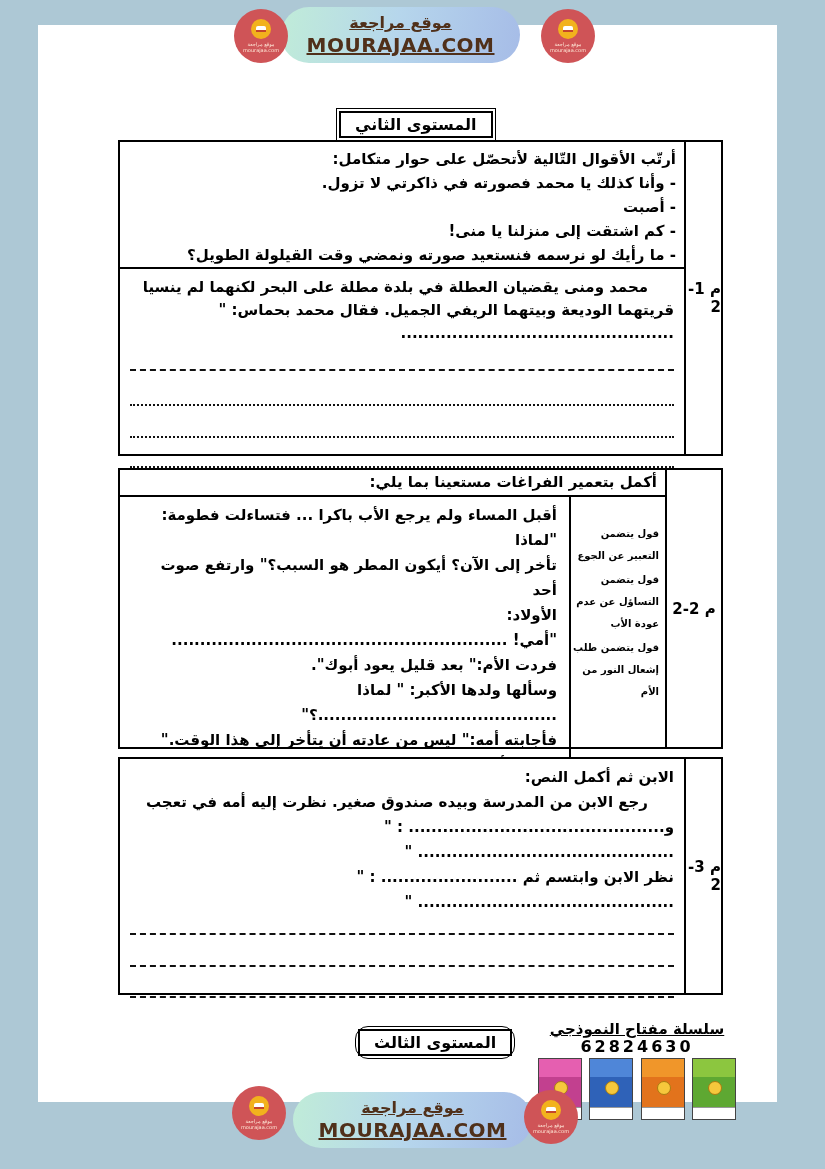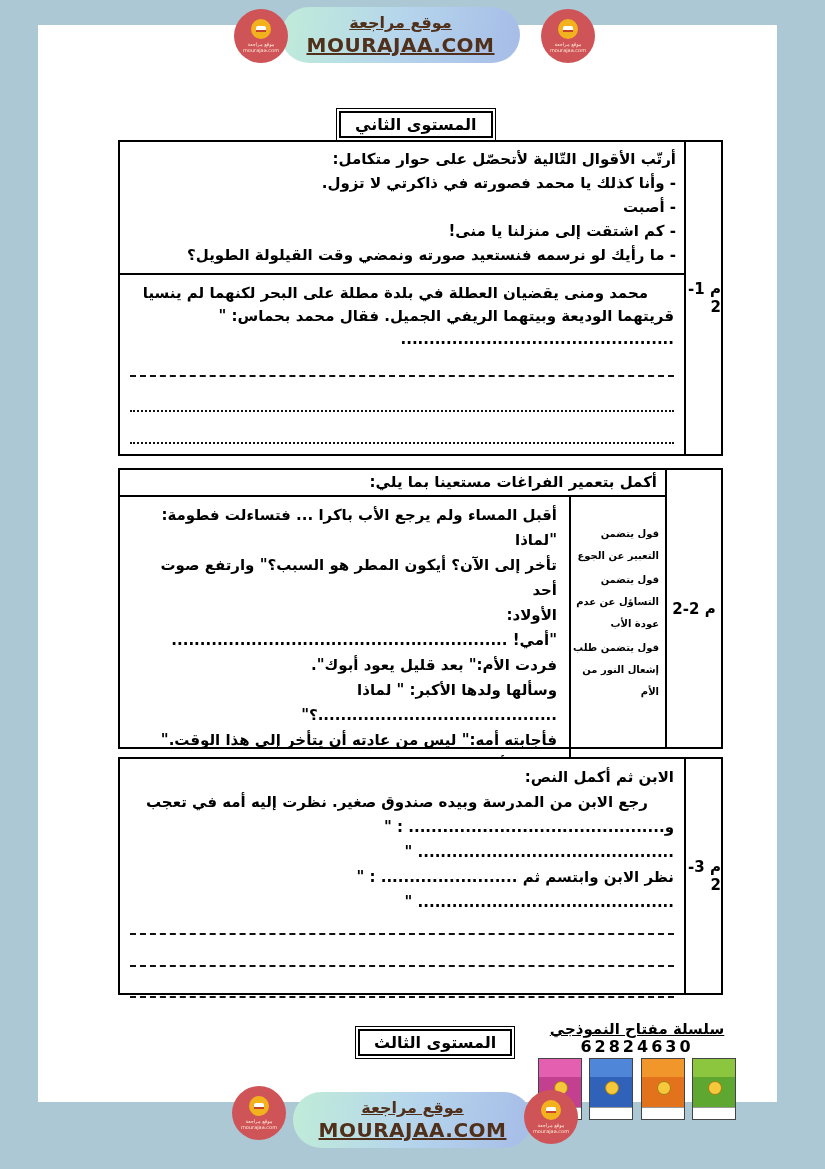--- a/index.html
+++ b/index.html
@@ -57,21 +57,21 @@
     border:2px solid #000; display:flex; z-index:2;
     font-size:15px; font-weight:bold;
   }
   .label-col {
     border-left:2px solid #000; display:flex; align-items:center; justify-content:center;
     font-size:15px; font-weight:bold; flex:0 0 auto;
   }
   .lc-narrow { width:37px; }
   .lc-wide   { width:56px; }
   .q-content { flex:1 1 auto; min-width:0; }
-  .sec-dialogue { border-bottom:2px solid #000; padding:5px 8px 6px; line-height:24px; }
+  .sec-dialogue { border-bottom:2px solid #000; padding:5px 8px 0; line-height:24px; }
   .sec-story { padding:7px 10px 0; line-height:23px; }
   .story-par { text-indent:26px; text-align:right; }
   .ans { border-bottom:2px dotted #111; }
   .ans-dash { border-bottom:2px dashed #111; }
   .h26{height:26px;} .h35{height:35px;} .h32{height:32px;} .h30{height:30px;}
   .h20{height:20px;} .h31{height:31px;}
   
   .q2-head { border-bottom:2px solid #000; padding:2px 8px 3px; line-height:20px; }
   .q2-body { display:flex; }
   .q2-hints {
@@ -190,21 +190,21 @@
       <div class="story-par">رجع الابن من المدرسة وبيده صندوق صغير. نظرت إليه أمه في تعجب</div>
       <div>و............................................. : " ............................................. "</div>
       <div>نظر الابن وابتسم ثم ........................ : " ............................................. "</div>
       <div class="ans-dash h20"></div>
       <div class="ans-dash h32"></div>
       <div class="ans-dash h31"></div>
     </div>
   </div>
 </div>
 
-<div class="level-box" style="left:355px; top:1026px;">
+<div class="level-box" style="left:355px; top:1026px;border-radius:13px;">
   <div class="level-box-inner">المستوى الثالث</div>
 </div>
 
 <div class="series">
   <div class="series-title">سلسلة مفتاح النموذجي</div>
   <div class="series-phone">62824630</div>
   <div class="books-row">
     <div class="book" style="background:#c2408f;">
       <div class="book-top" style="background:#e55fb0;"></div>
         <div class="book-dot"></div>

